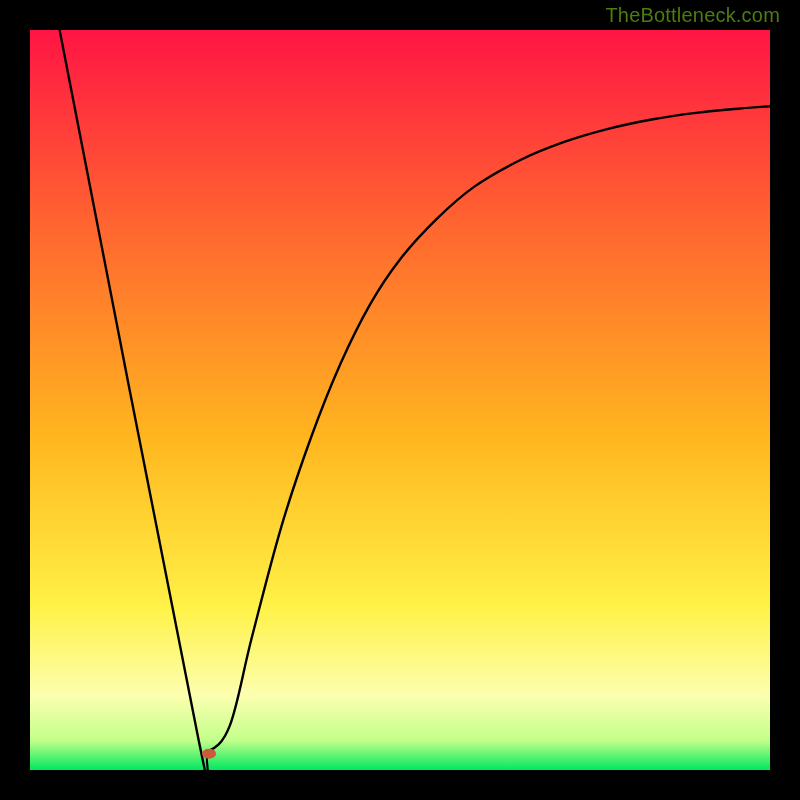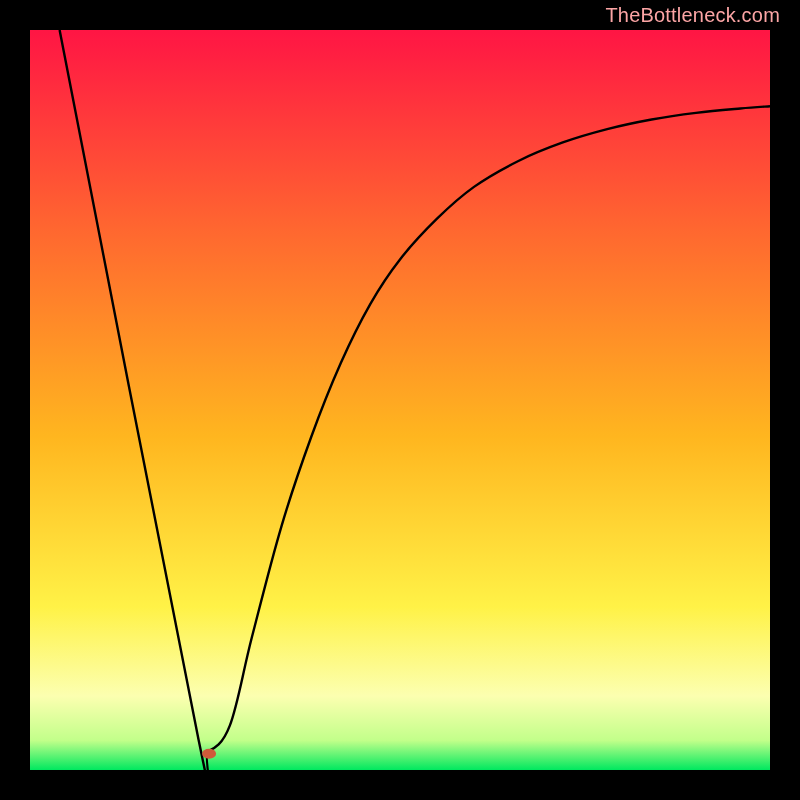--- a/index.html
+++ b/index.html
@@ -14,21 +14,21 @@
   .frame {
     position: relative;
     width: 800px;
     height: 800px;
     background: #000;
   }
   .watermark {
     position: absolute;
     top: 4px;
     right: 20px;
-    color: #fca5a5;
+    color: #4d7c0f;
     font-size: 20px;
     letter-spacing: 0.2px;
     z-index: 10;
     text-align: right;
   }
   svg {
     display: block;
   }
 </style>
 </head>

